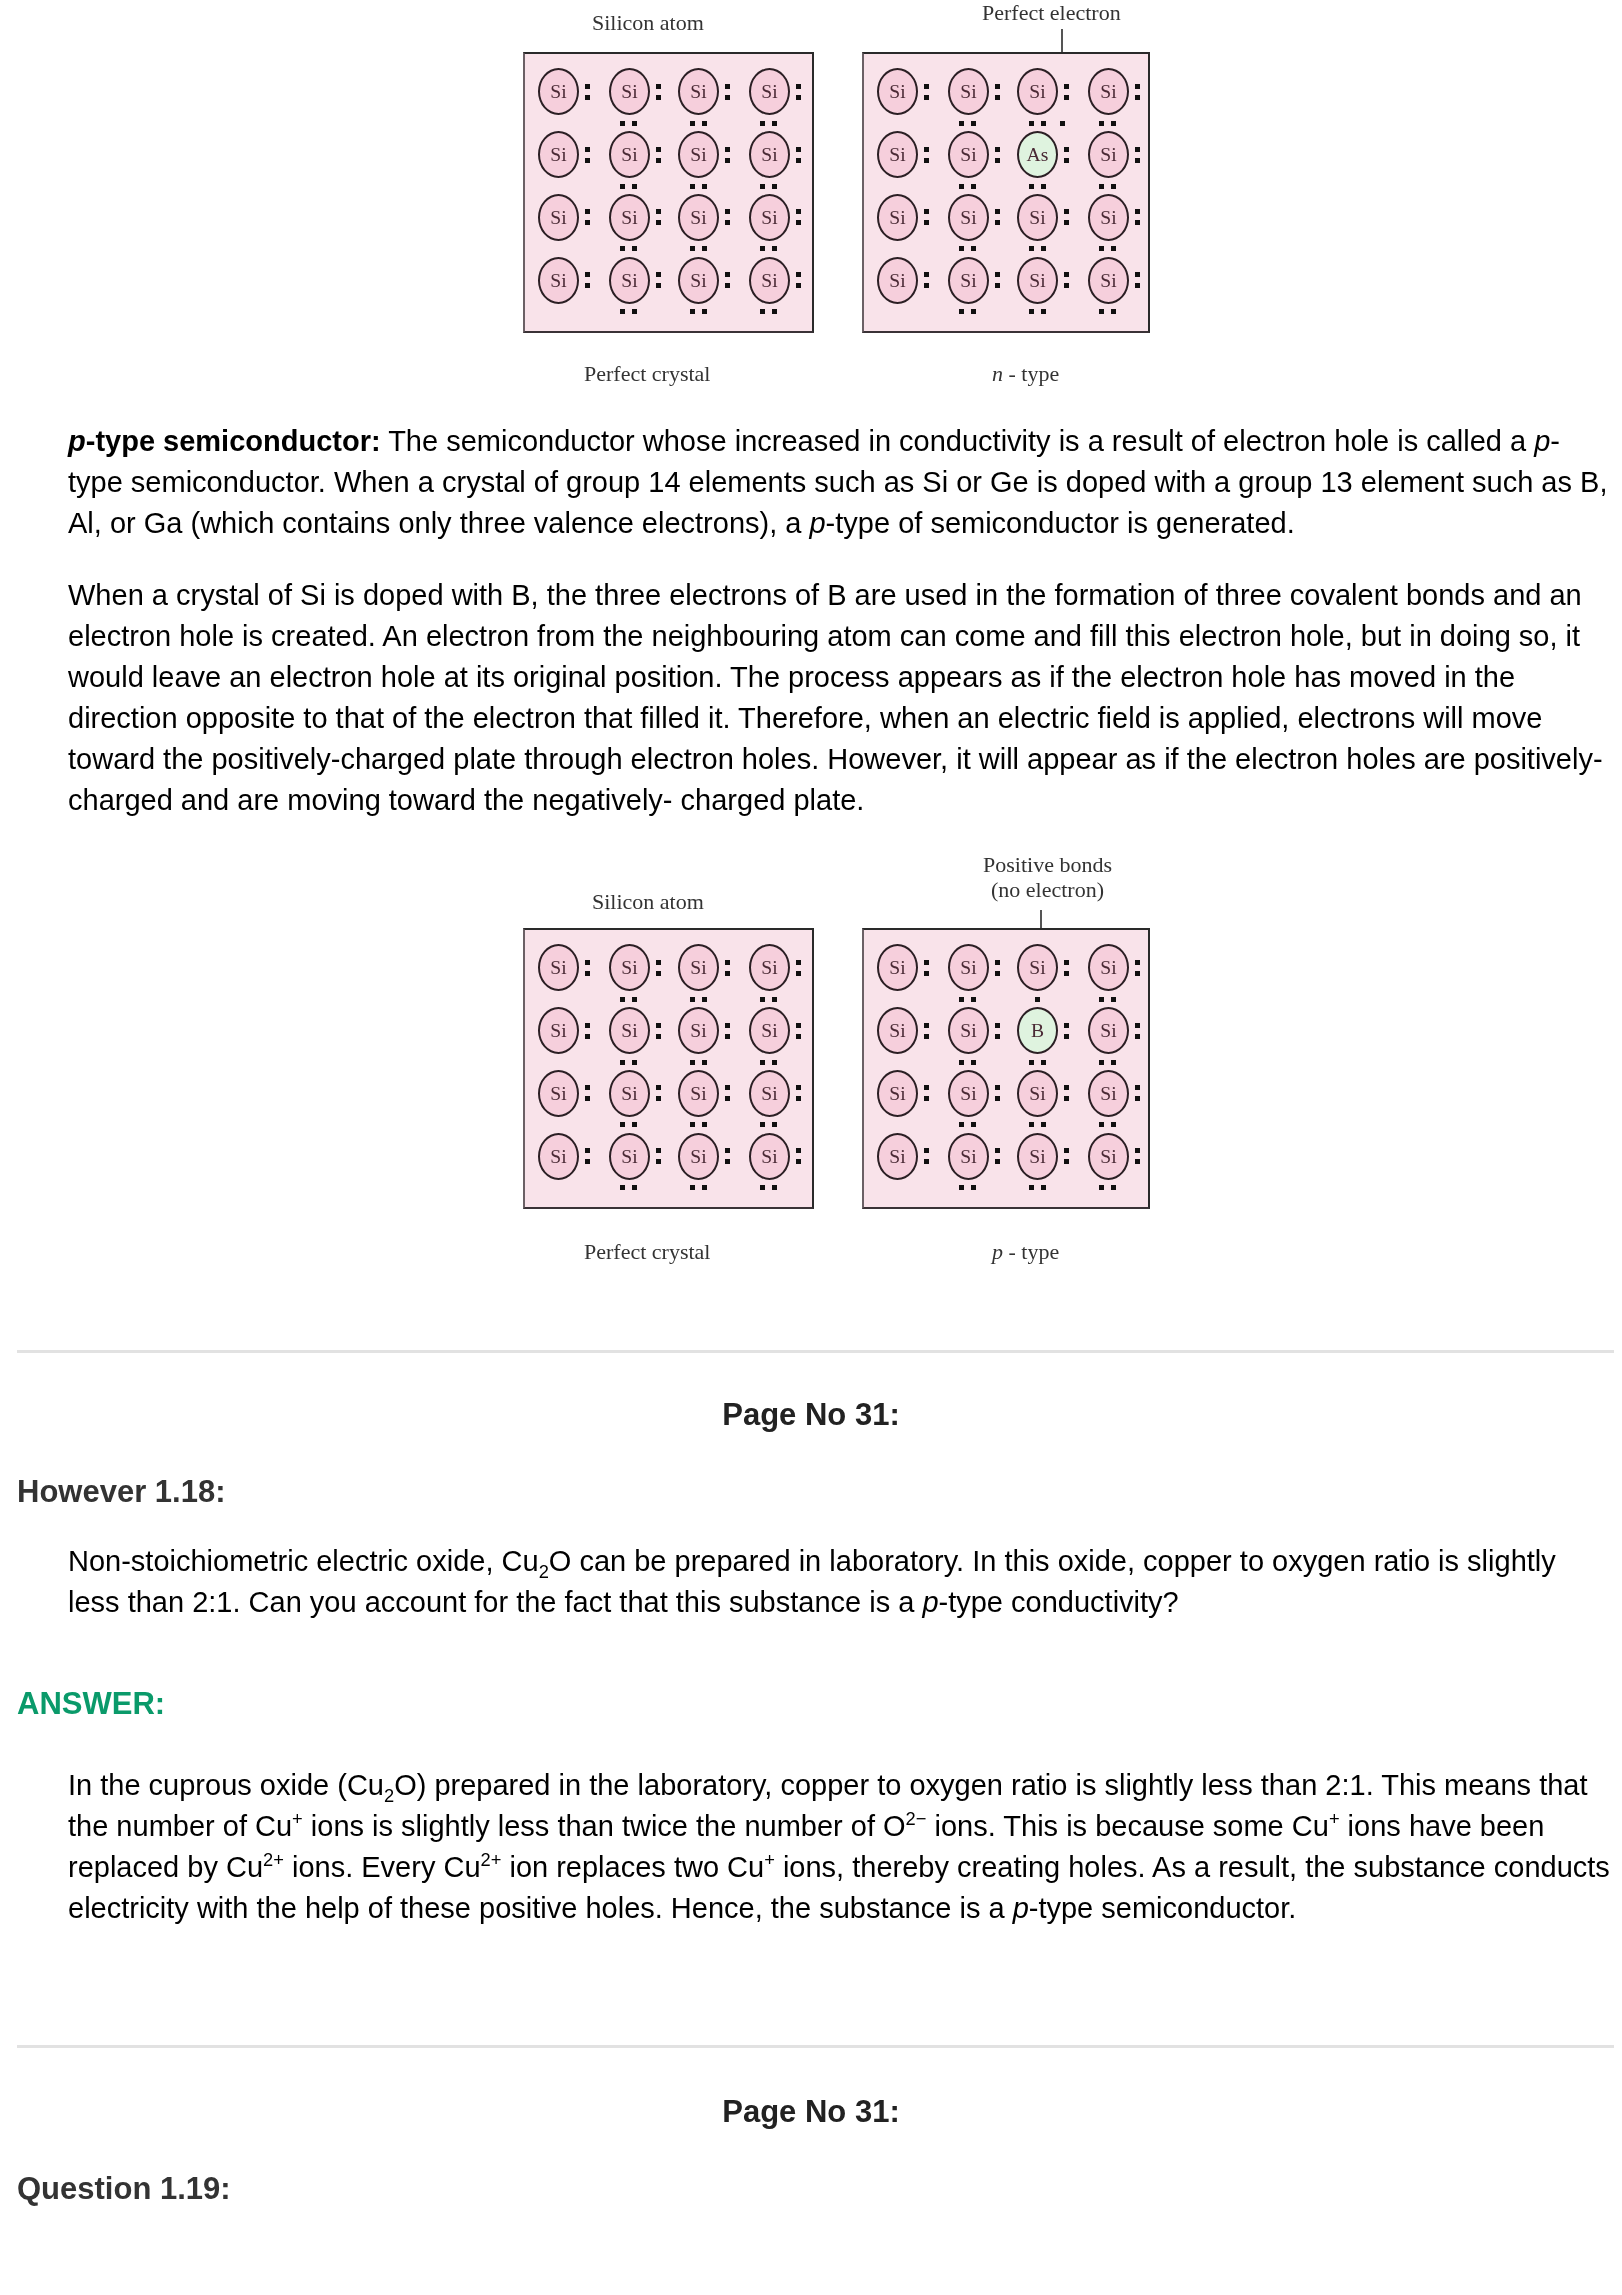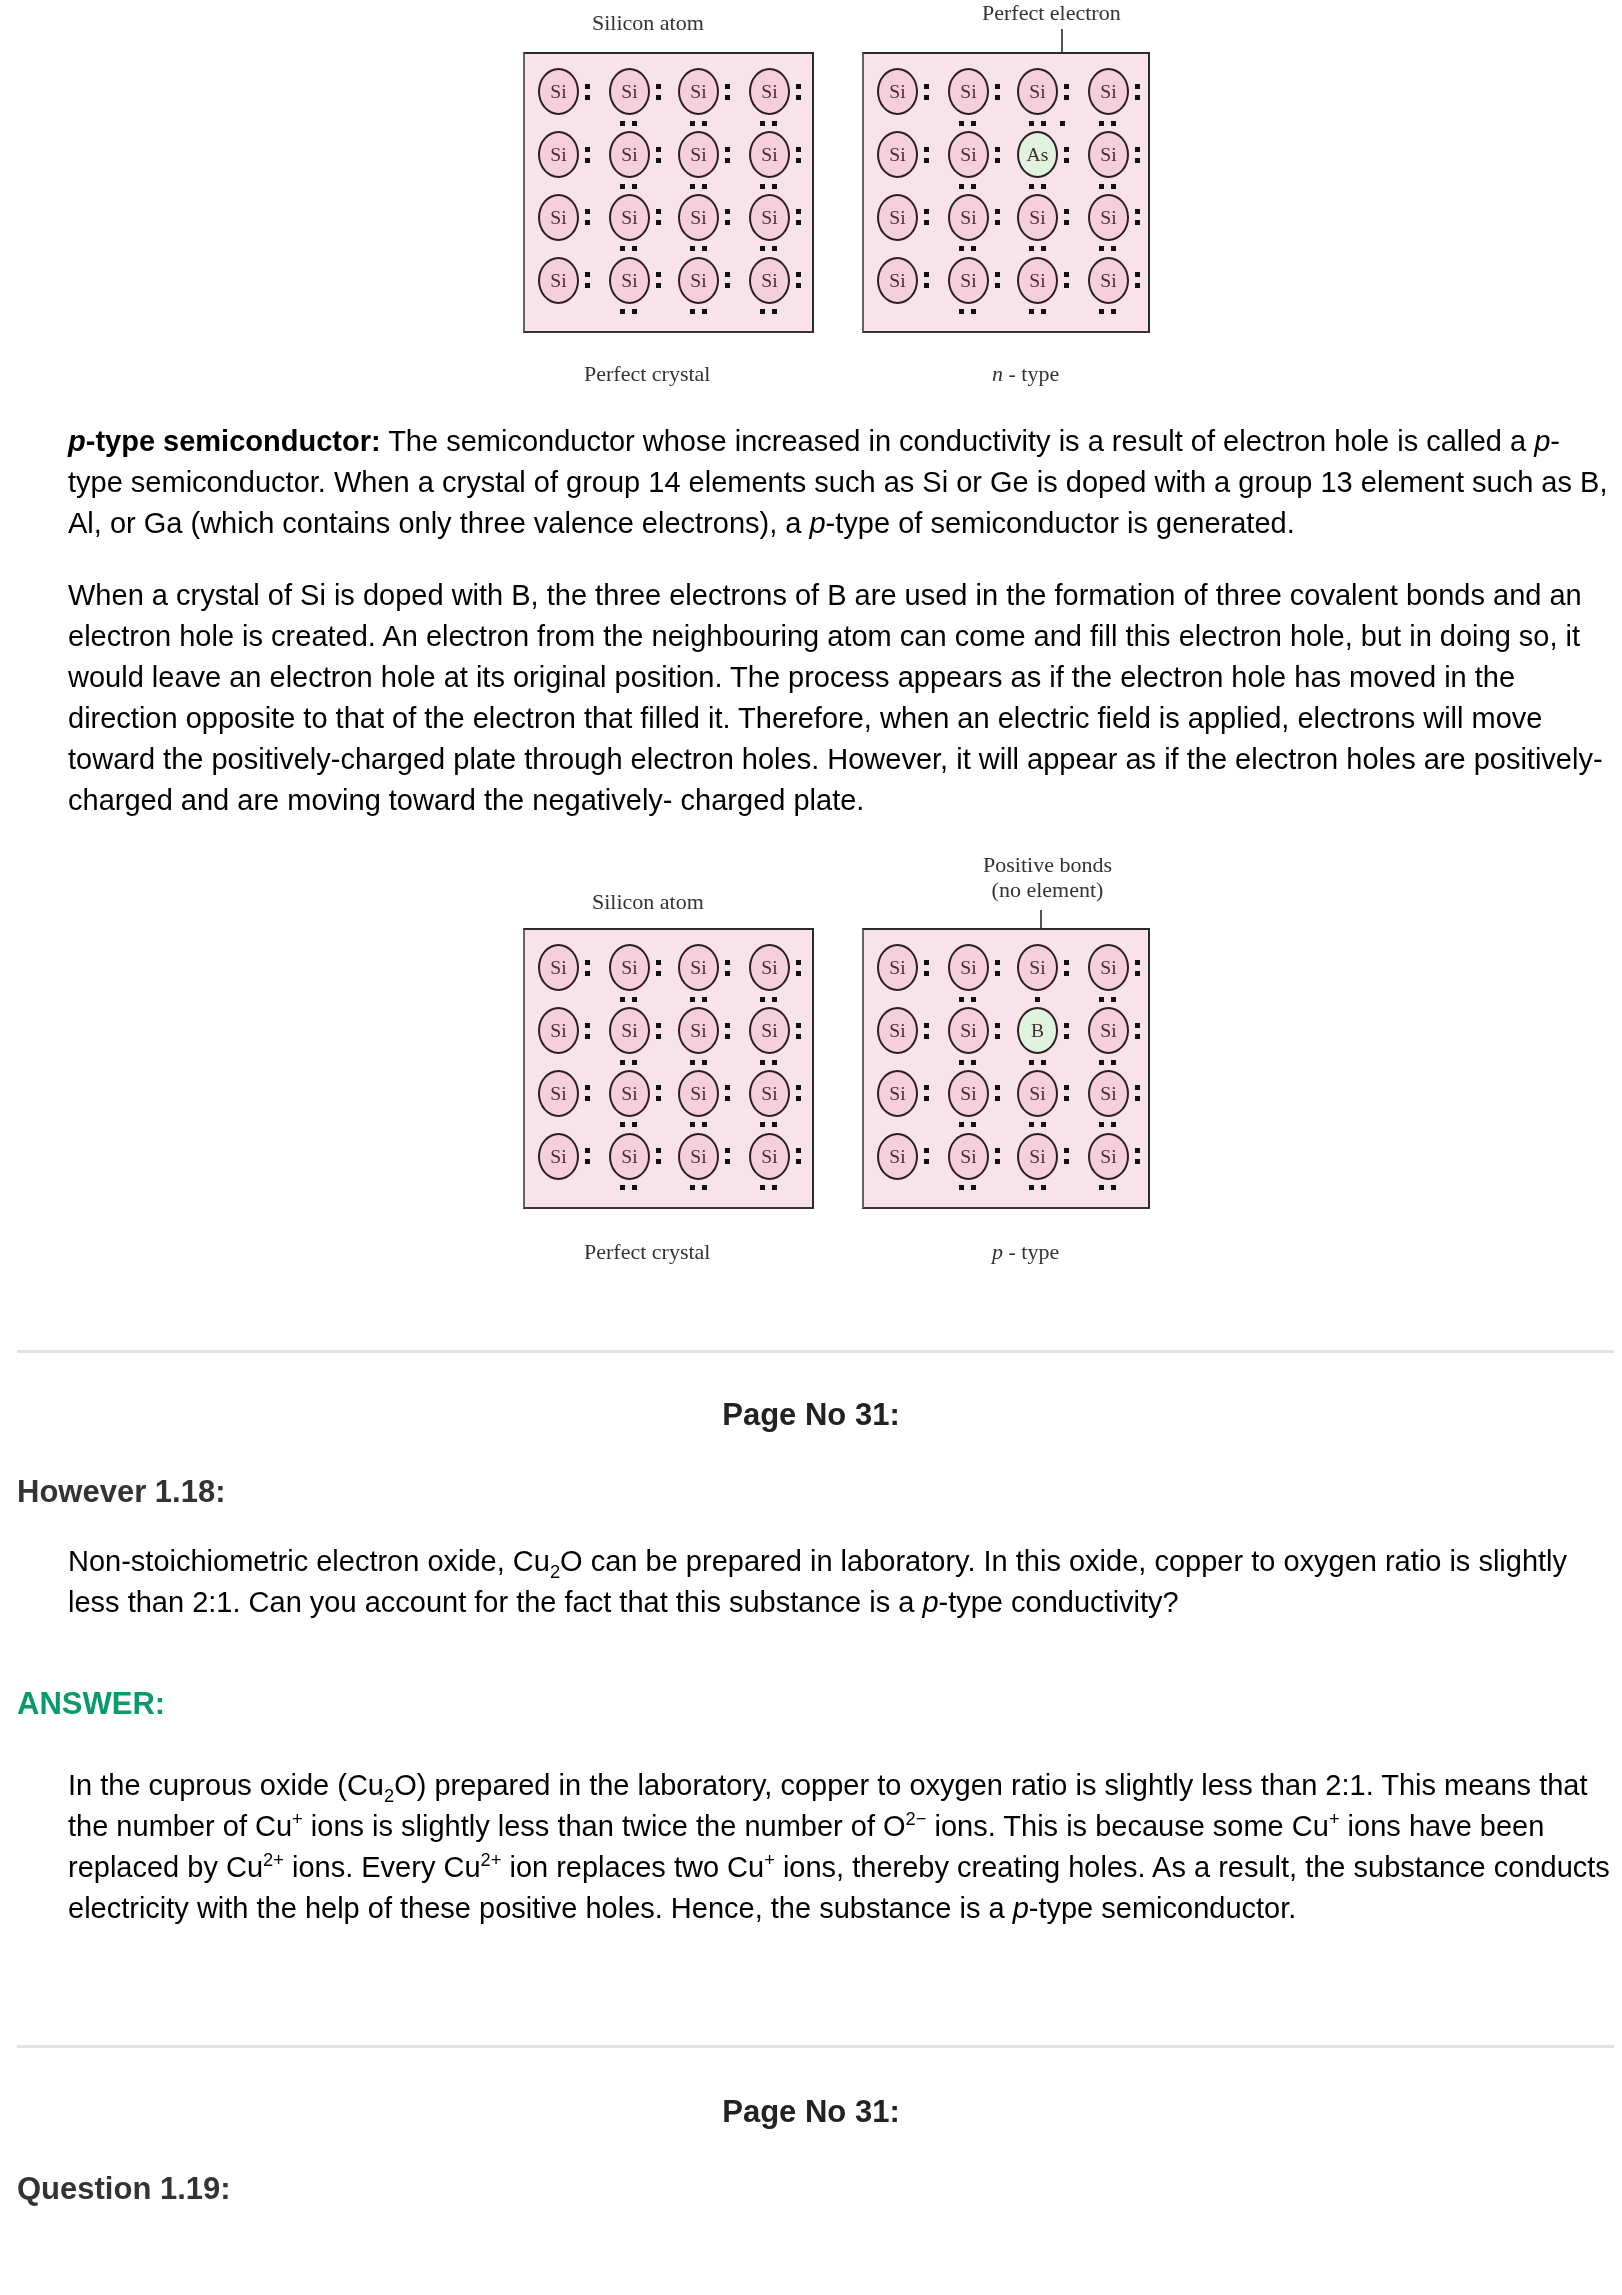--- a/index.html
+++ b/index.html
@@ -145,21 +145,21 @@
 </div>
 
 <div class="para" style="top:421px;"><b><i>p</i><span>-type semiconductor:</span></b><span> The semiconductor whose increased in conductivity is a result of electron hole is called a </span><i>p</i><span>-type semiconductor. When a crystal of group 14 elements such as Si or Ge is doped with a group 13 element such as B, Al, or Ga (which contains only three valence electrons), a </span><i>p</i><span>-type of semiconductor is generated.</span></div>
 
 <div class="para" style="top:575px;">When a crystal of Si is doped with B, the three electrons of B are used in the formation of three covalent bonds and an electron hole is created. An electron from the neighbouring atom can come and fill this electron hole, but in doing so, it would leave an electron hole at its original position. The process appears as if the electron hole has moved in the direction opposite to that of the electron that filled it. Therefore, when an electric field is applied, electrons will move toward the positively-charged plate through electron holes. However, it will appear as if the electron holes are positively-charged and are moving toward the negatively- charged plate.</div>
 
 <div>
   <div class="fig-label" style="left:592px; top:889px;">Silicon atom</div>
   <div class="fig-label" style="left:983px; top:852px;">
     <div>Positive bonds</div>
-    <div>(no element)</div>
+    <div>(no electron)</div>
   </div>
   <div class="pointer" style="left:1040px; top:910px; height:99px;"></div>
 
   <div class="lattice" id="lat3" style="left:523px; top:928px; width:291px; height:281px;">
       <div class="atom" style="left: 13px; top: 14.4px;">Si</div>
       <div class="pair-h" style="left: 60px; top: 27px;"></div>
       <div class="atom" style="left: 84px; top: 14.4px;">Si</div>
       <div class="pair-h" style="left: 131px; top: 27px;"></div>
       <div class="pair-v" style="left: 94px; top: 67px;"></div>
       <div class="atom" style="left: 153px; top: 14.4px;">Si</div>
@@ -250,21 +250,21 @@
     </div>
 
   <div class="fig-caption" style="left:584px; top:1239px;">Perfect crystal</div>
   <div class="fig-caption" style="left:992px; top:1239px;"><i>p</i><span> - type</span></div>
 </div>
 
 <div class="separator" style="top:1350px;"></div>
 <div class="page-no" style="top:1397px;">Page No 31:</div>
 <div class="question" style="top:1474px;">However 1.18:</div>
 
-<div class="para" style="top:1541px;"><span>Non-stoichiometric electron oxide, Cu</span><sub>2</sub><span>O can be prepared in laboratory. In this oxide, copper to oxygen ratio is slightly less than 2:1. Can you account for the fact that this substance is a </span><i>p</i><span>-type conductivity?</span></div>
+<div class="para" style="top:1541px;"><span>Non-stoichiometric electric oxide, Cu</span><sub>2</sub><span>O can be prepared in laboratory. In this oxide, copper to oxygen ratio is slightly less than 2:1. Can you account for the fact that this substance is a </span><i>p</i><span>-type conductivity?</span></div>
 
 <div class="answer" style="top:1686px;">ANSWER:</div>
 
 <div class="para" style="top:1765px;"><span>In the cuprous oxide (Cu</span><sub>2</sub><span>O) prepared in the laboratory, copper to oxygen ratio is slightly less than 2:1. This means that the number of Cu</span><sup>+</sup><span> ions is slightly less than twice the number of O</span><sup>2−</sup><span> ions. This is because some Cu</span><sup>+</sup><span> ions have been replaced by Cu</span><sup>2+</sup><span> ions. Every Cu</span><sup>2+</sup><span> ion replaces two Cu</span><sup>+</sup><span> ions, thereby creating holes. As a result, the substance conducts electricity with the help of these positive holes. Hence, the substance is a </span><i>p</i><span>-type semiconductor.</span></div>
 
 <div class="separator" style="top:2045px;"></div>
 <div class="page-no" style="top:2094px;">Page No 31:</div>
 <div class="question" style="top:2171px;">Question 1.19:</div>
 
 

